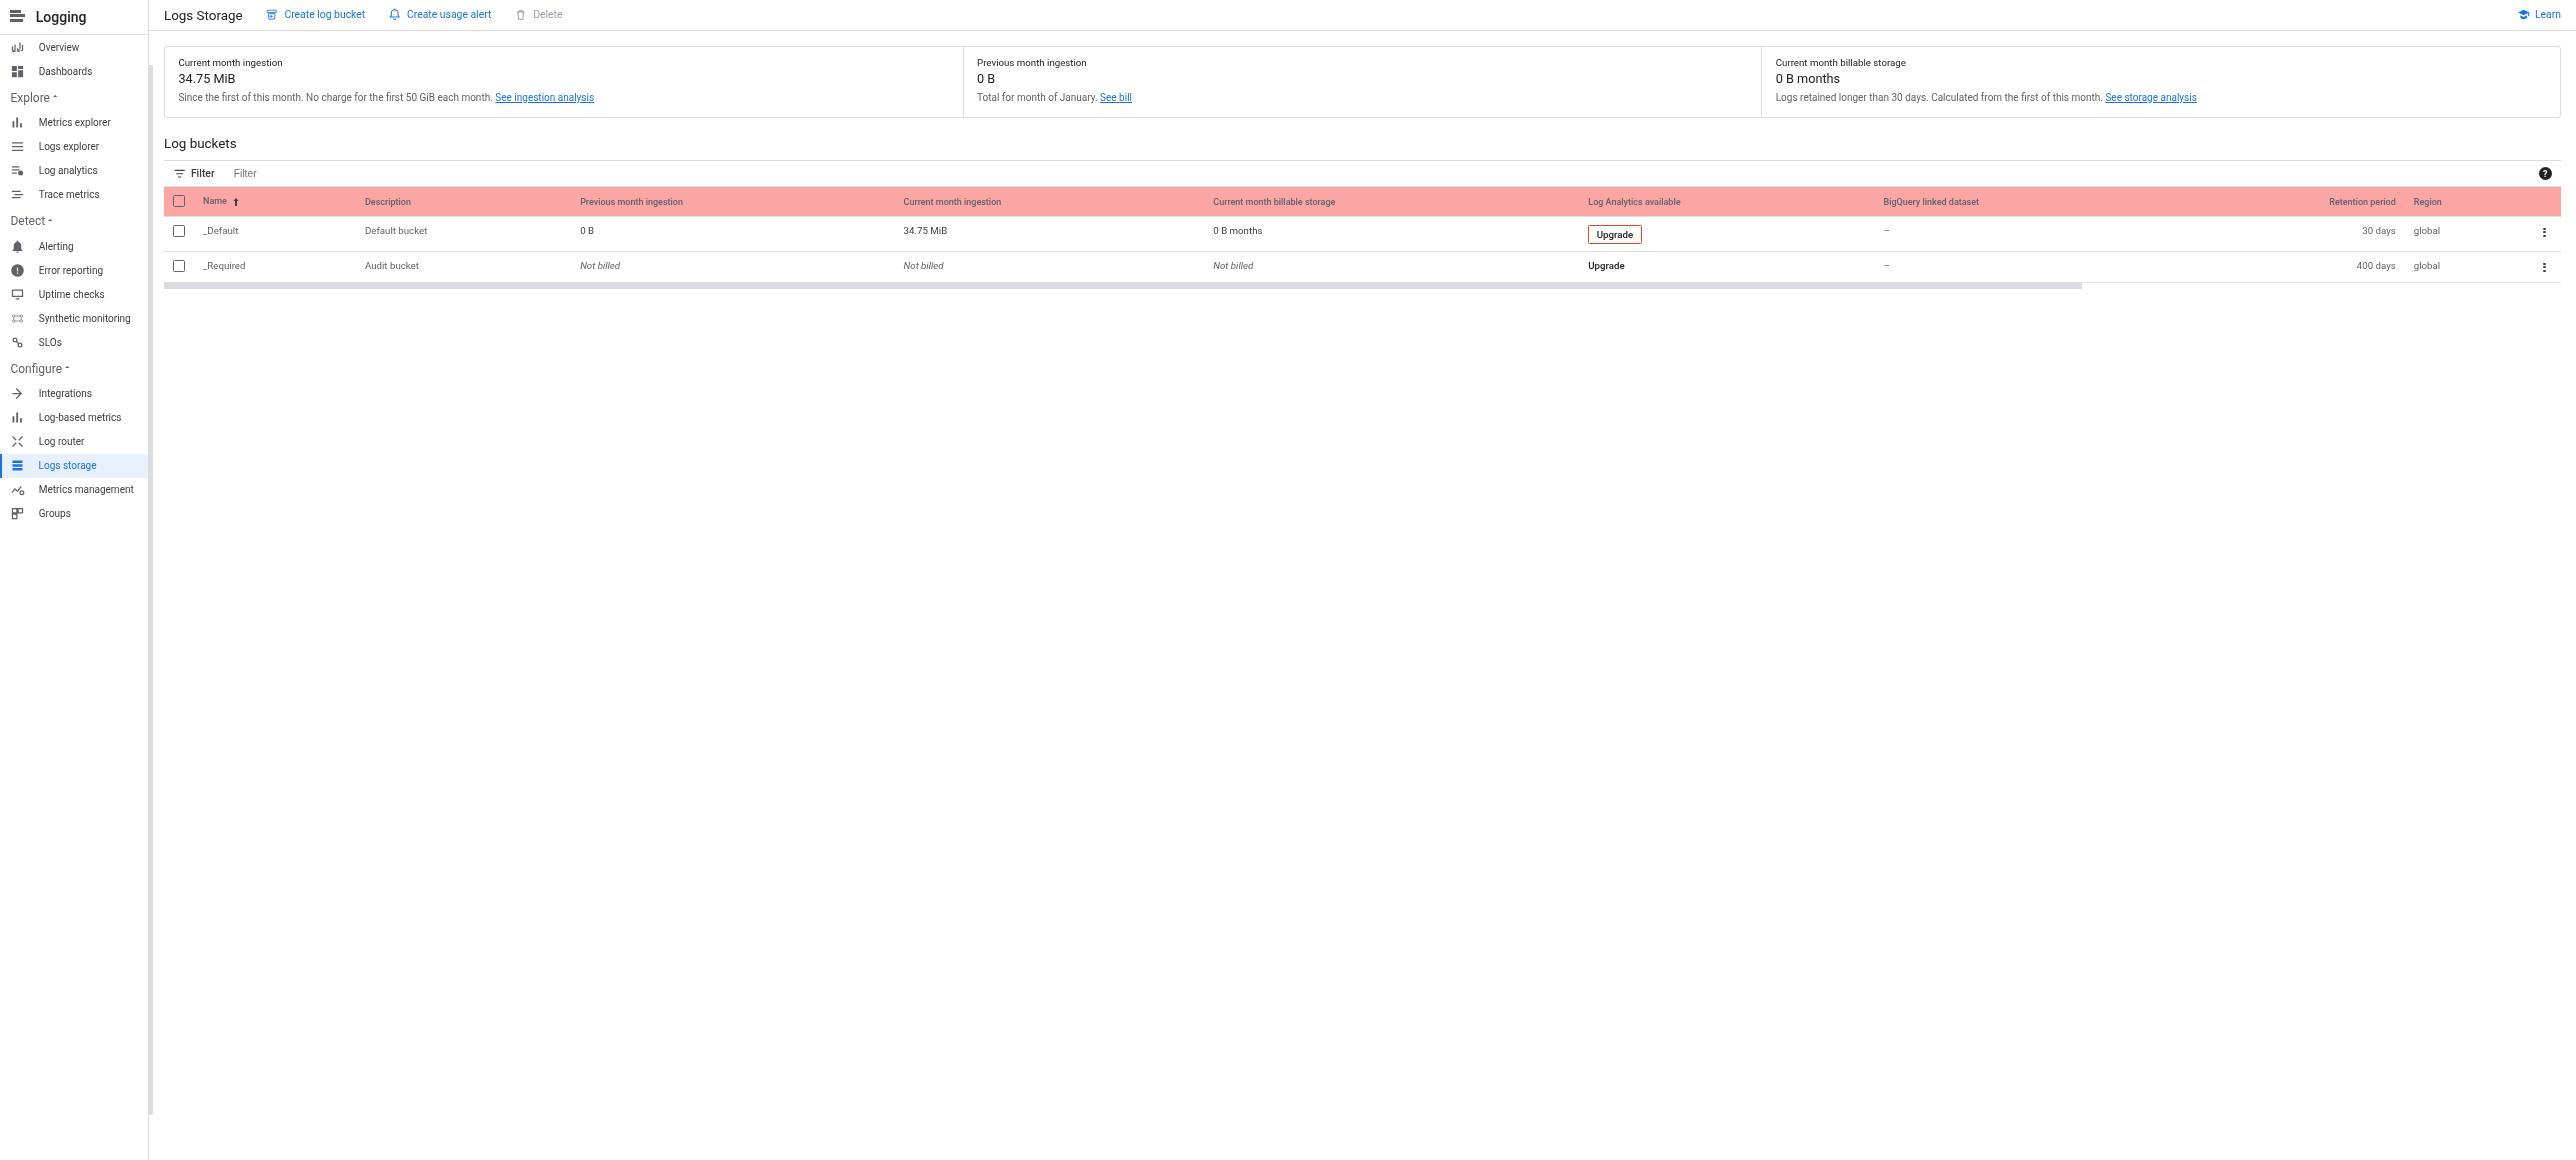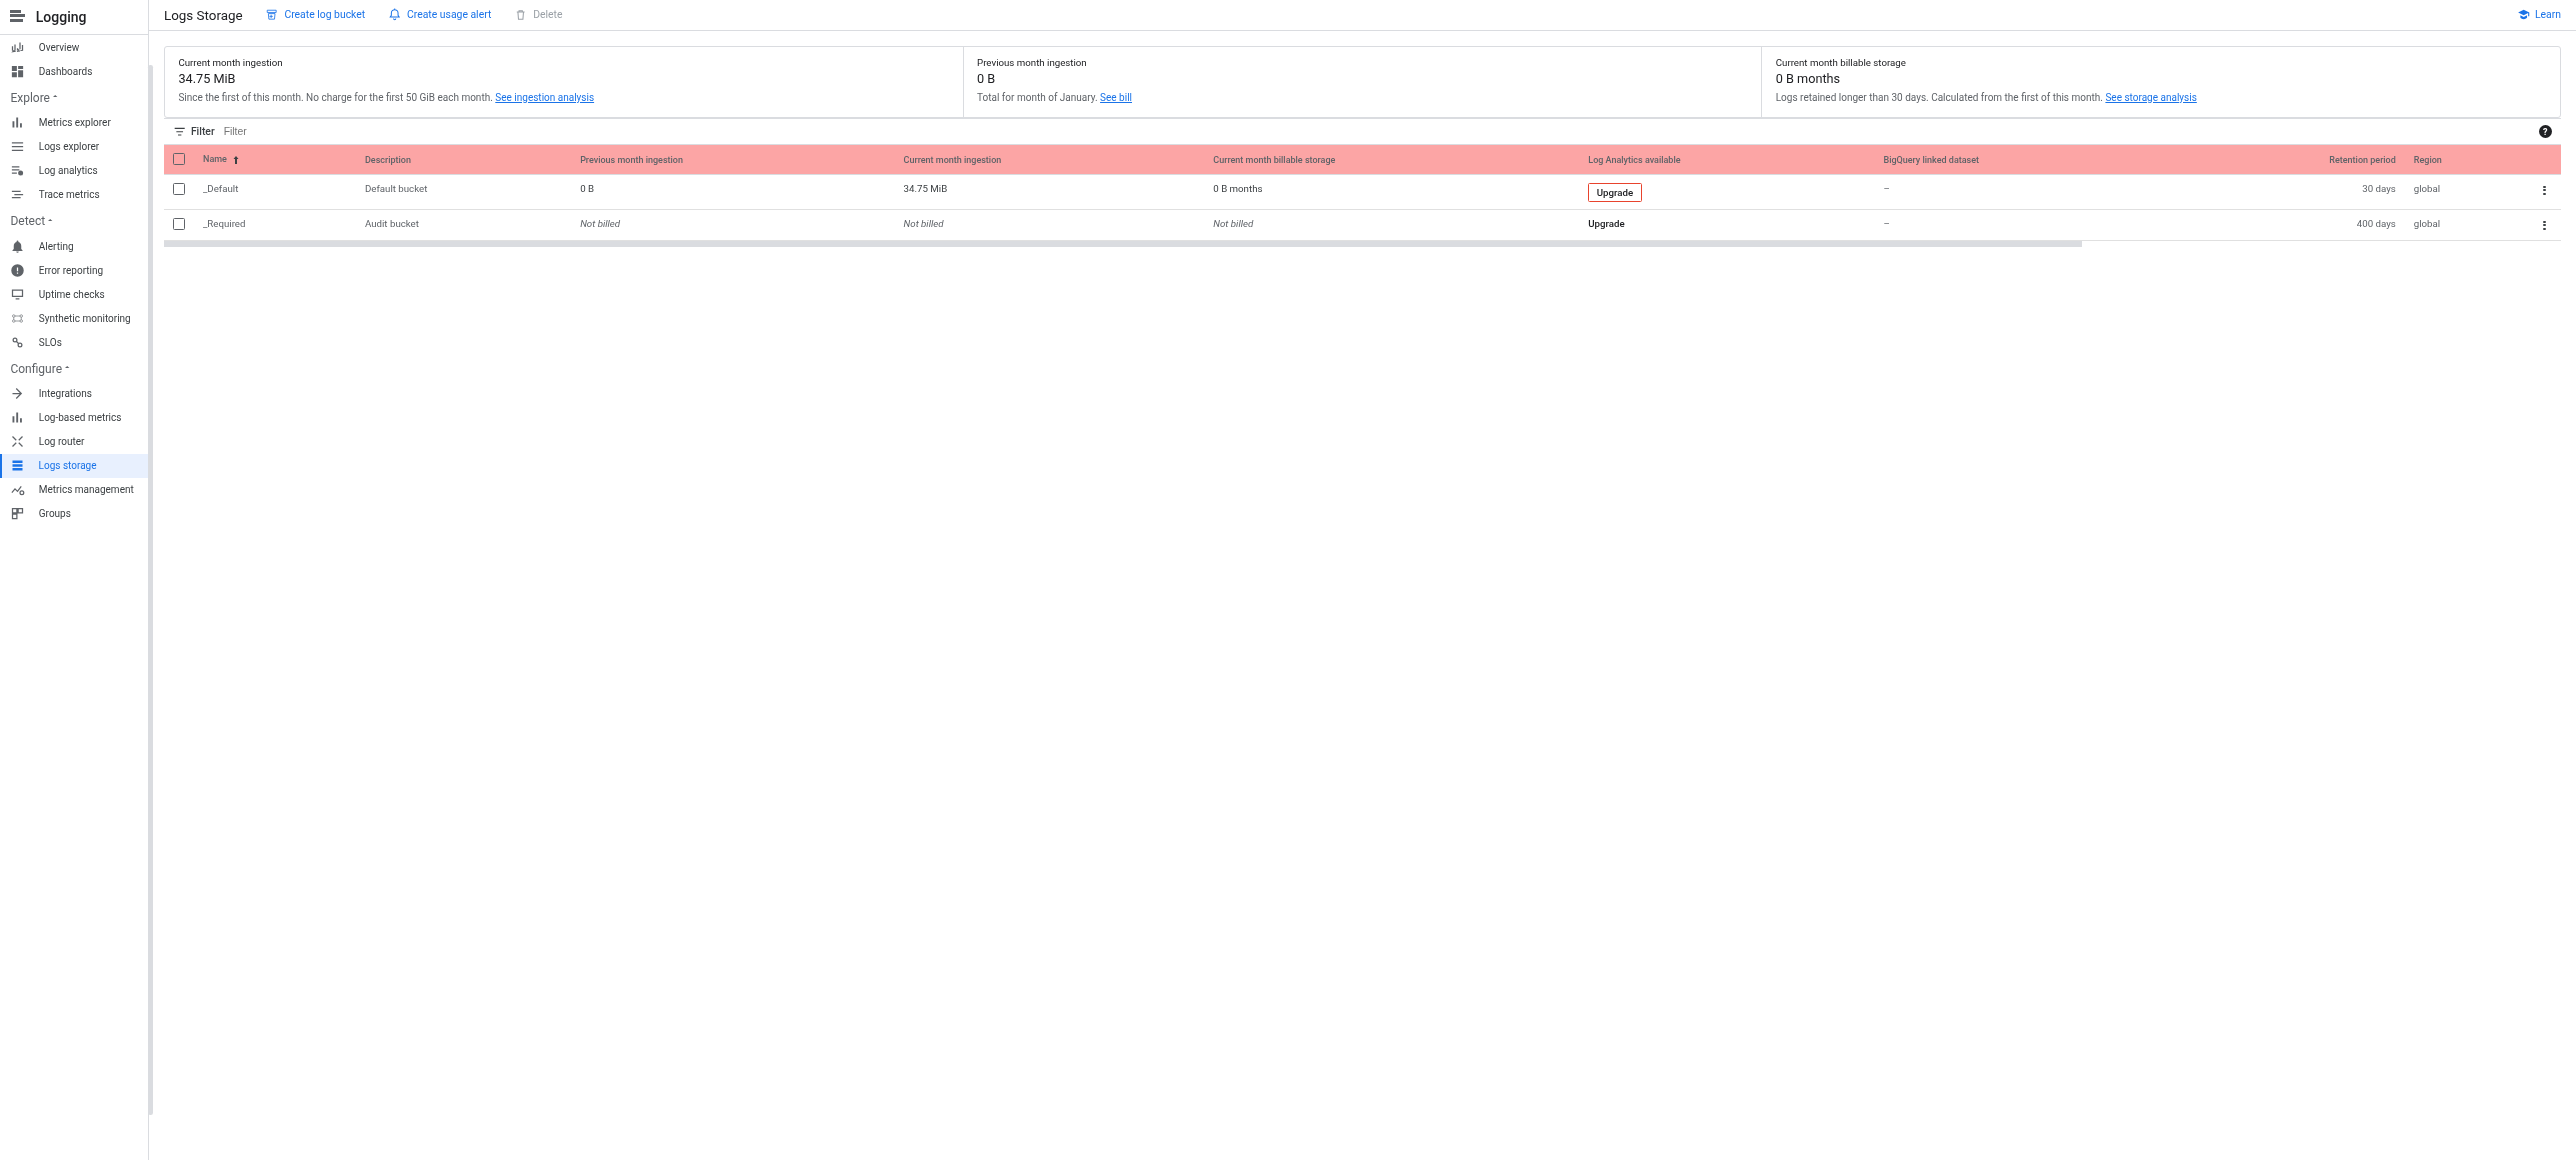--- a/index.html
+++ b/index.html
@@ -41,21 +41,21 @@
 .stat { flex:1; padding: 10.4px 13.4px 12px; border-right:0.7px solid #dadce0; }
 .stat:last-child { border-right:none; }
 .stat-title { font-size:9.7px; color:#202124; margin-bottom:3px; }
 .stat-value { font-size:12.7px; color:#202124; margin-bottom:4.5px; }
 .stat-desc { font-size:10px; color:#5f6368; line-height:1.4; }
 .stat-desc a { color:#1a73e8; text-decoration:underline; }
 
 
 .section-title { font-size:13.4px; color:#202124; margin: 18px 0 9px; }
 .table-wrap { border-top: 0.7px solid #dadce0; }
-.filter-row { display:flex; align-items:center; padding:6px 9px; gap:9px; border-bottom:0.7px solid #dadce0;justify-content:space-between; }
+.filter-row { display:flex; align-items:center; padding:6px 9px; gap:19px; border-bottom:0.7px solid #dadce0;justify-content:space-between; }
 .filter-label { display:flex; align-items:center; gap:4.5px; font-size:10.4px; font-weight:500; color:#3c4043; }
 .filter-input { border:none; outline:none; font-size:10.4px; color:#80868b; flex:1; background:transparent; }
 .help-icon { width:13.4px; height:13.4px; background:#202124; color:#fff; border-radius:50%; display:flex; align-items:center; justify-content:center; font-size:9px; font-weight:bold; }
 
 table { width:100%; border-collapse:collapse; }
 thead tr { background:#fca5a5; }
 th { text-align:left; font-size:9px; font-weight:500; color:#5f6368; padding:7.5px 9px; border-bottom:0.7px solid #dadce0; white-space:nowrap; }
 th.right, td.right { text-align:right; }
 td { font-size:9.7px; color:#3c4043; padding:7.5px 9px; border-bottom:0.7px solid #e0e0e0; vertical-align:top; }
 td.muted { color:#5f6368; }
@@ -293,20 +293,21 @@
     <div class="stat-value">0 B</div>
     <div class="stat-desc">Total for month of January. <a href="#">See bill</a></div>
           </div>
           <div class="stat">
     <div class="stat-title">Current month billable storage</div>
     <div class="stat-value">0 B months</div>
     <div class="stat-desc">Logs retained longer than 30 days. Calculated from the first of this month. <a href="#">See storage analysis</a></div>
           </div>
         </div>
 
+      <div class="section-title">Log buckets</div>
 
       <div class="table-wrap">
         <div class="filter-row">
           <div class="filter-label">
             <svg width="13.4" height="13.4" viewBox="0 0 24 24" fill="#3c4043">
                 <path d="M3 5h18v2H3V5zm3 6h12v2H6v-2zm3 6h6v2H9v-2z"></path>
               </svg>
             <span>Filter</span>
           </div>
           <input class="filter-input" placeholder="Filter" style="">

